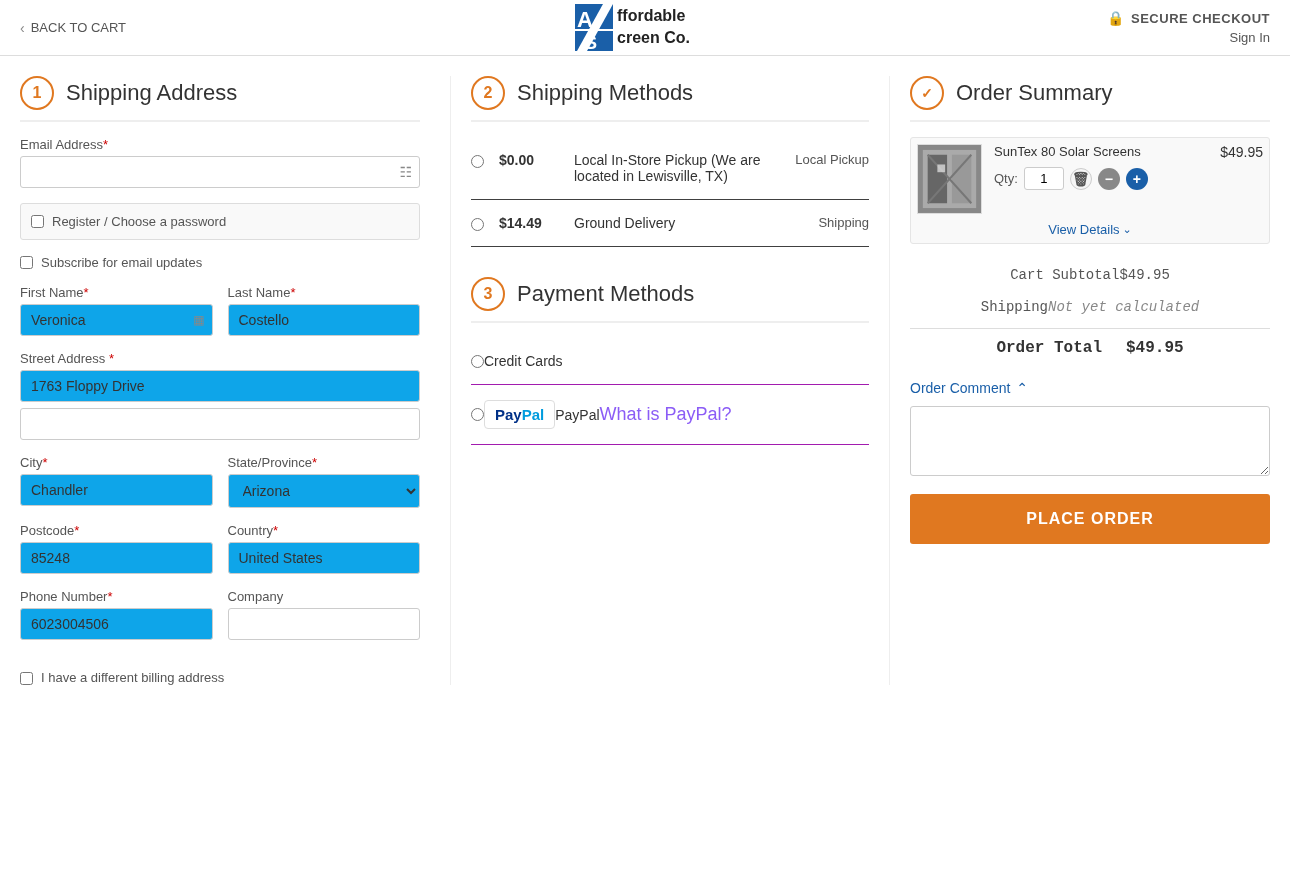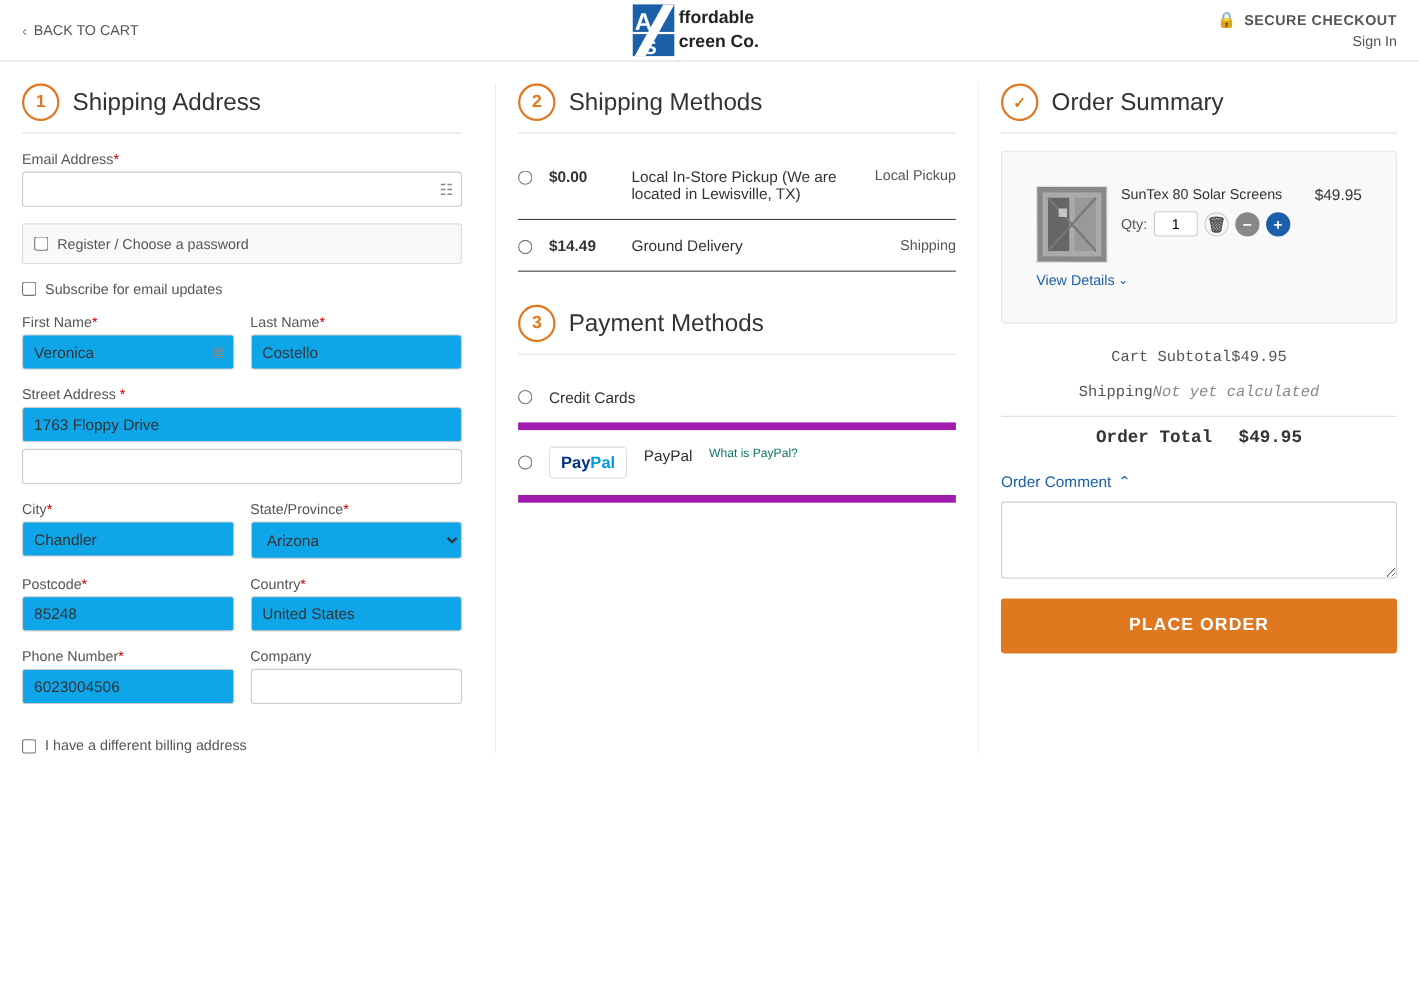--- a/index.html
+++ b/index.html
@@ -52,42 +52,42 @@
 
     
     .shipping-option { display: flex; align-items: flex-start; gap: 15px; padding: 15px 0; border-bottom: 1px solid #404040; }
     .shipping-option:first-child { border-top: 1px solid #eee; }
     .shipping-option input[type="radio"] { margin-top: 3px; cursor: pointer; }
     .shipping-price { font-weight: bold; min-width: 60px; font-size: 14px; }
     .shipping-desc { flex: 1; font-size: 14px; color: #333; }
     .shipping-type { font-size: 13px; color: #555; min-width: 80px; text-align: right; }
 
     
-    .payment-option { display: flex; gap: 15px; padding: 15px 0; border-bottom: 7px solid #a21caf; }
+    .payment-option { display: flex; align-items: center; padding: 15px 0; border-bottom: 1px solid #a21caf; }
     .payment-option:first-child { border-top: 1px solid #eee; }
     .payment-option input[type="radio"] { cursor: pointer; }
     .payment-label { font-size: 14px; color: #333; }
-    .paypal-what { color: #0f766e; text-decoration: none; font-size: 11px; }
+    .paypal-what { color: #8b5cf6; text-decoration: none; font-size: 18px; }
 
     
     .order-summary-header { display: flex; align-items: center; gap: 12px; margin-bottom: 15px; padding-bottom: 10px; border-bottom: 2px solid #eee; }
-    .order-item { background: #f9f9f9; border: 1px solid #e5e5e5; border-radius: 3px; padding: 31px; margin-bottom: 15px; }
+    .order-item { background: #f9f9f9; border: 1px solid #e5e5e5; border-radius: 3px; padding: 6px; margin-bottom: 15px; }
     .order-item-inner { display: flex; align-items: flex-start; gap: 12px; }
     .product-image { width: 65px; height: 70px; background: linear-gradient(135deg, #666 0%, #999 40%, #bbb 60%, #888 100%); border: 1px solid #ddd; flex-shrink: 0; display: flex; align-items: center; justify-content: center; overflow: hidden; }
     .product-details { flex: 1; }
     .product-name { font-size: 13px; color: #333; font-weight: normal; margin-bottom: 8px; }
     .qty-row { display: flex; align-items: center; gap: 6px; }
     .qty-label { font-size: 13px; color: #555; }
     .qty-input { width: 40px; padding: 3px 6px; border: 1px solid #ccc; border-radius: 3px; font-size: 13px; text-align: center; }
     .qty-btn { width: 22px; height: 22px; border-radius: 50%; border: none; cursor: pointer; display: flex; align-items: center; justify-content: center; font-size: 14px; font-weight: bold; }
     .qty-btn.delete { background: #f5f5f5; border: 1px solid #ccc; color: #555; }
     .qty-btn.minus { background: #888; color: white; }
     .qty-btn.plus { background: #1a5fa8; color: white; }
     .product-price { font-size: 14px; color: #333; font-weight: normal; white-space: nowrap; }
-    .view-details { font-size: 13px; color: #1a5fa8; cursor: pointer; margin-top: 8px; display: flex; align-items: center; gap: 3px; }
+    .view-details { font-size: 13px; color: #1a5fa8; cursor: pointer; margin-top: 8px; display: flex; align-items: center; gap: 3px; justify-content: center; }
     .chevron-down { font-size: 11px; }
 
     .summary-totals { margin-top: 5px; }
     .summary-row { display: flex; justify-content: center; padding: 8px 0; font-size: 14px; color: #555; font-family: Liberation Mono, monospace; }
     .summary-row.total { font-weight: bold; font-size: 16px; color: #333; border-top: 1px solid #ddd; padding-top: 10px; margin-top: 5px; gap: 24px; }
     .not-calculated { font-style: italic; color: #888; }
 
     .order-comment-section { margin-top: 15px; }
     .order-comment-header { display: flex; align-items: center; gap: 6px; color: #1a5fa8; font-size: 14px; cursor: pointer; margin-bottom: 10px; }
     .order-comment-textarea { width: 100%; height: 70px; padding: 8px; border: 1px solid #ccc; border-radius: 3px; font-size: 13px; resize: vertical; }

